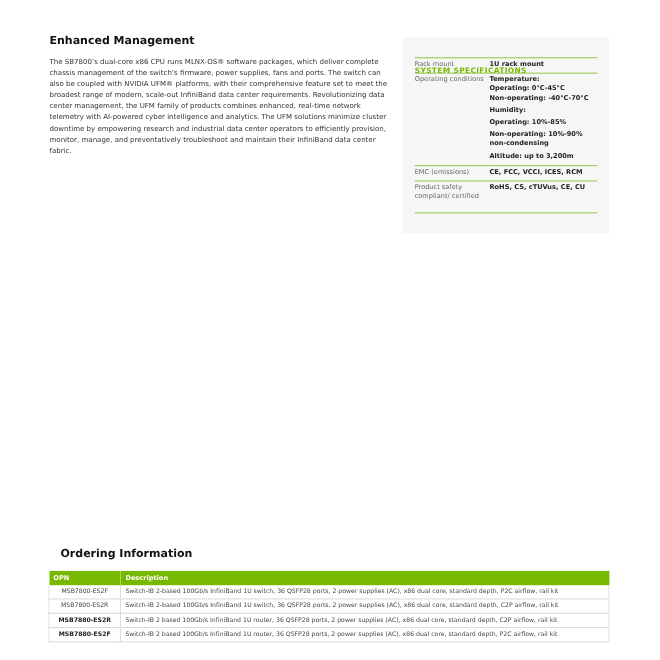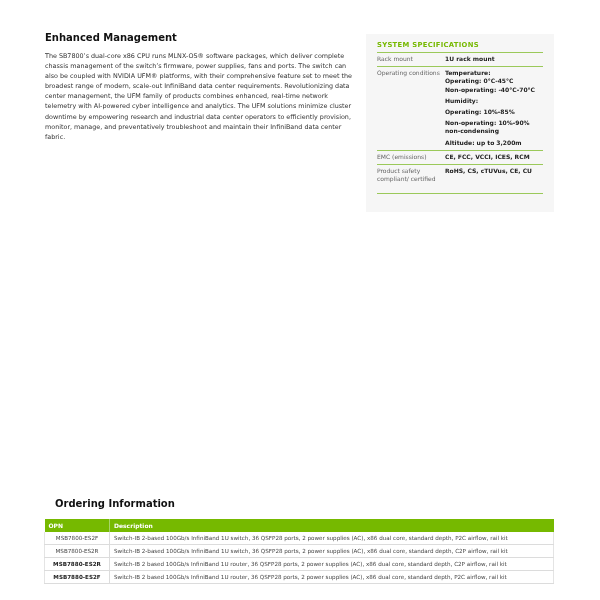--- a/index.html
+++ b/index.html
@@ -42,21 +42,21 @@
       position: absolute;
       left: 366px;
       top: 34px;
       width: 188px;
       height: 178px;
       background: #f6f6f6;
     }
     .spec-heading {
       position: absolute;
       left: 11px;
-      top: 7px;
+      top: 26px;
       font-size: 6.8px;
       font-weight: bold;
       color: #76b900;
       letter-spacing: 0.3px;
     }
     .spec-table {
       position: absolute;
       left: 11px;
       top: 18px;
       width: 166px;

